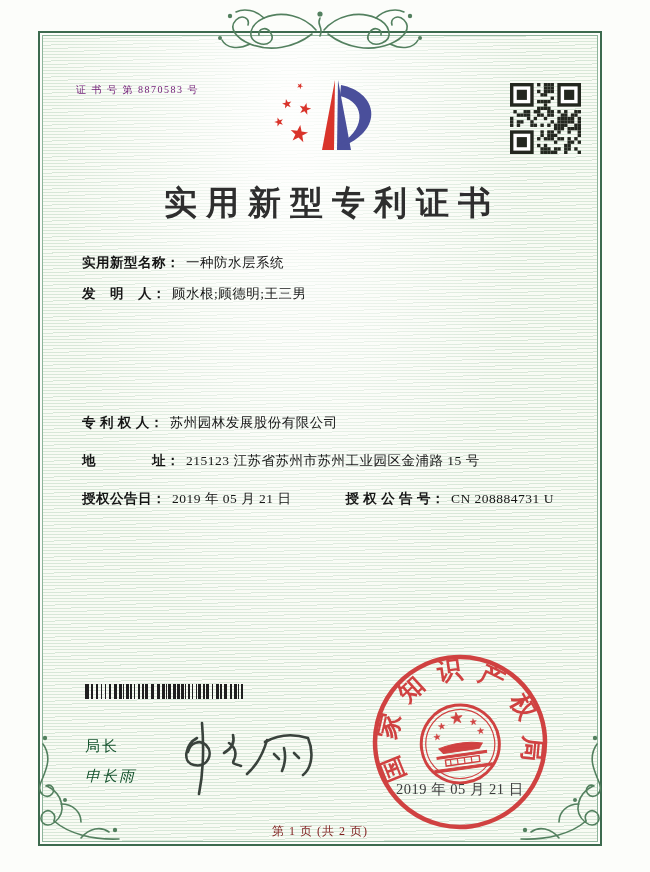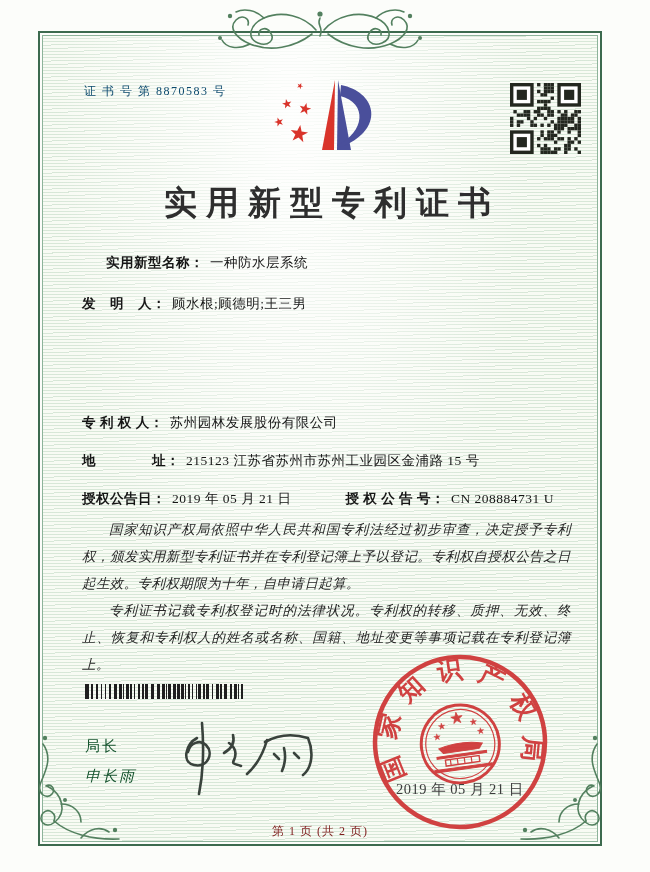--- a/index.html
+++ b/index.html
@@ -32,33 +32,33 @@
     position:absolute;inset:2px;
     border:1px solid var(--frame-green-light);
     background-color:#f8fbf4;
     background-image:
       radial-gradient(ellipse at 45% 10%, rgba(255,255,255,.9), rgba(255,255,255,0) 55%),
       repeating-linear-gradient(179.3deg, rgba(160,196,168,0) 0 2.2px, var(--stripe-green) 2.2px 3.2px);
   }
   .deco{position:absolute;left:0;top:0;width:650px;height:872px;pointer-events:none;}
 
   
-  .cert-no{position:absolute;left:84px;top:83px;font-size:12px;letter-spacing:1.5px;color:#0c4a6e;}
+  .cert-no{position:absolute;left:76px;top:83px;font-size:10px;letter-spacing:1.5px;color:#701a75;}
   .logo{position:absolute;left:260px;top:72px;}
   .qr{position:absolute;left:510px;top:83px;}
   .title{
     position:absolute;left:38px;top:181px;width:579px;text-align:center;
     font-size:33px;font-weight:600;letter-spacing:9px;text-indent:9px;color:#2e2e2e;
   }
 
   
   .row{position:absolute;left:82px;font-size:13.5px;color:#161616;white-space:nowrap;}
   .row .flabel{font-weight:600;letter-spacing:.5px;}
   .row .fvalue{margin-left:6px;letter-spacing:.5px;}
-  .r-name{top:254px;margin-left:24px;} .r-inv{top:295px;} .r-pno{top:336px;}
+  .r-name{top:254px;} .r-inv{top:285px;} .r-pno{top:336px;}
   .r-fdate{top:375px;} .r-pat{top:414px;} .r-addr{top:452px;} .r-grant{top:490px;}
   .grant-no{margin-left:54px;}
 
   
   .paras{
     position:absolute;left:82px;top:516px;width:489px;
     font-style:italic;font-size:13.5px;line-height:27px;color:#262626;
     text-align:justify;letter-spacing:.4px;
   }
   .paras p{text-indent:2em;}
@@ -294,24 +294,20 @@
   <div class="row r-pat">
     <span class="flabel">专 利 权 人：</span><span class="fvalue">苏州园林发展股份有限公司</span>
   </div>
   <div class="row r-addr">
     <span class="flabel">地　　　　址：</span><span class="fvalue">215123 江苏省苏州市苏州工业园区金浦路 15 号</span>
   </div>
   <div class="row r-grant">
     <span class="flabel">授权公告日：</span><span class="fvalue">2019 年 05 月 21 日</span><span class="flabel grant-no">授 权 公 告 号：</span><span class="fvalue">CN 208884731 U</span>
   </div>
 
-  <div class="paras">
-    <p>国家知识产权局依照中华人民共和国专利法经过初步审查，决定授予专利权，颁发实用新型专利证书并在专利登记簿上予以登记。专利权自授权公告之日起生效。专利权期限为十年，自申请日起算。</p>
-    <p>专利证书记载专利权登记时的法律状况。专利权的转移、质押、无效、终止、恢复和专利权人的姓名或名称、国籍、地址变更等事项记载在专利登记簿上。</p>
-  </div>
 
   <svg class="barcode" id="barcode" width="158" height="15" viewBox="0 0 158 15">
       <rect x="0" y="0" width="2" height="15" fill="#1f1f1f"></rect>
       <rect x="2" y="0" width="2" height="15" fill="#1f1f1f"></rect>
       <rect x="6" y="0" width="2" height="15" fill="#1f1f1f"></rect>
       <rect x="11" y="0" width="2" height="15" fill="#1f1f1f"></rect>
       <rect x="16" y="0" width="1" height="15" fill="#1f1f1f"></rect>
       <rect x="20" y="0" width="1" height="15" fill="#1f1f1f"></rect>
       <rect x="24" y="0" width="2" height="15" fill="#1f1f1f"></rect>
       <rect x="29" y="0" width="3" height="15" fill="#1f1f1f"></rect>

